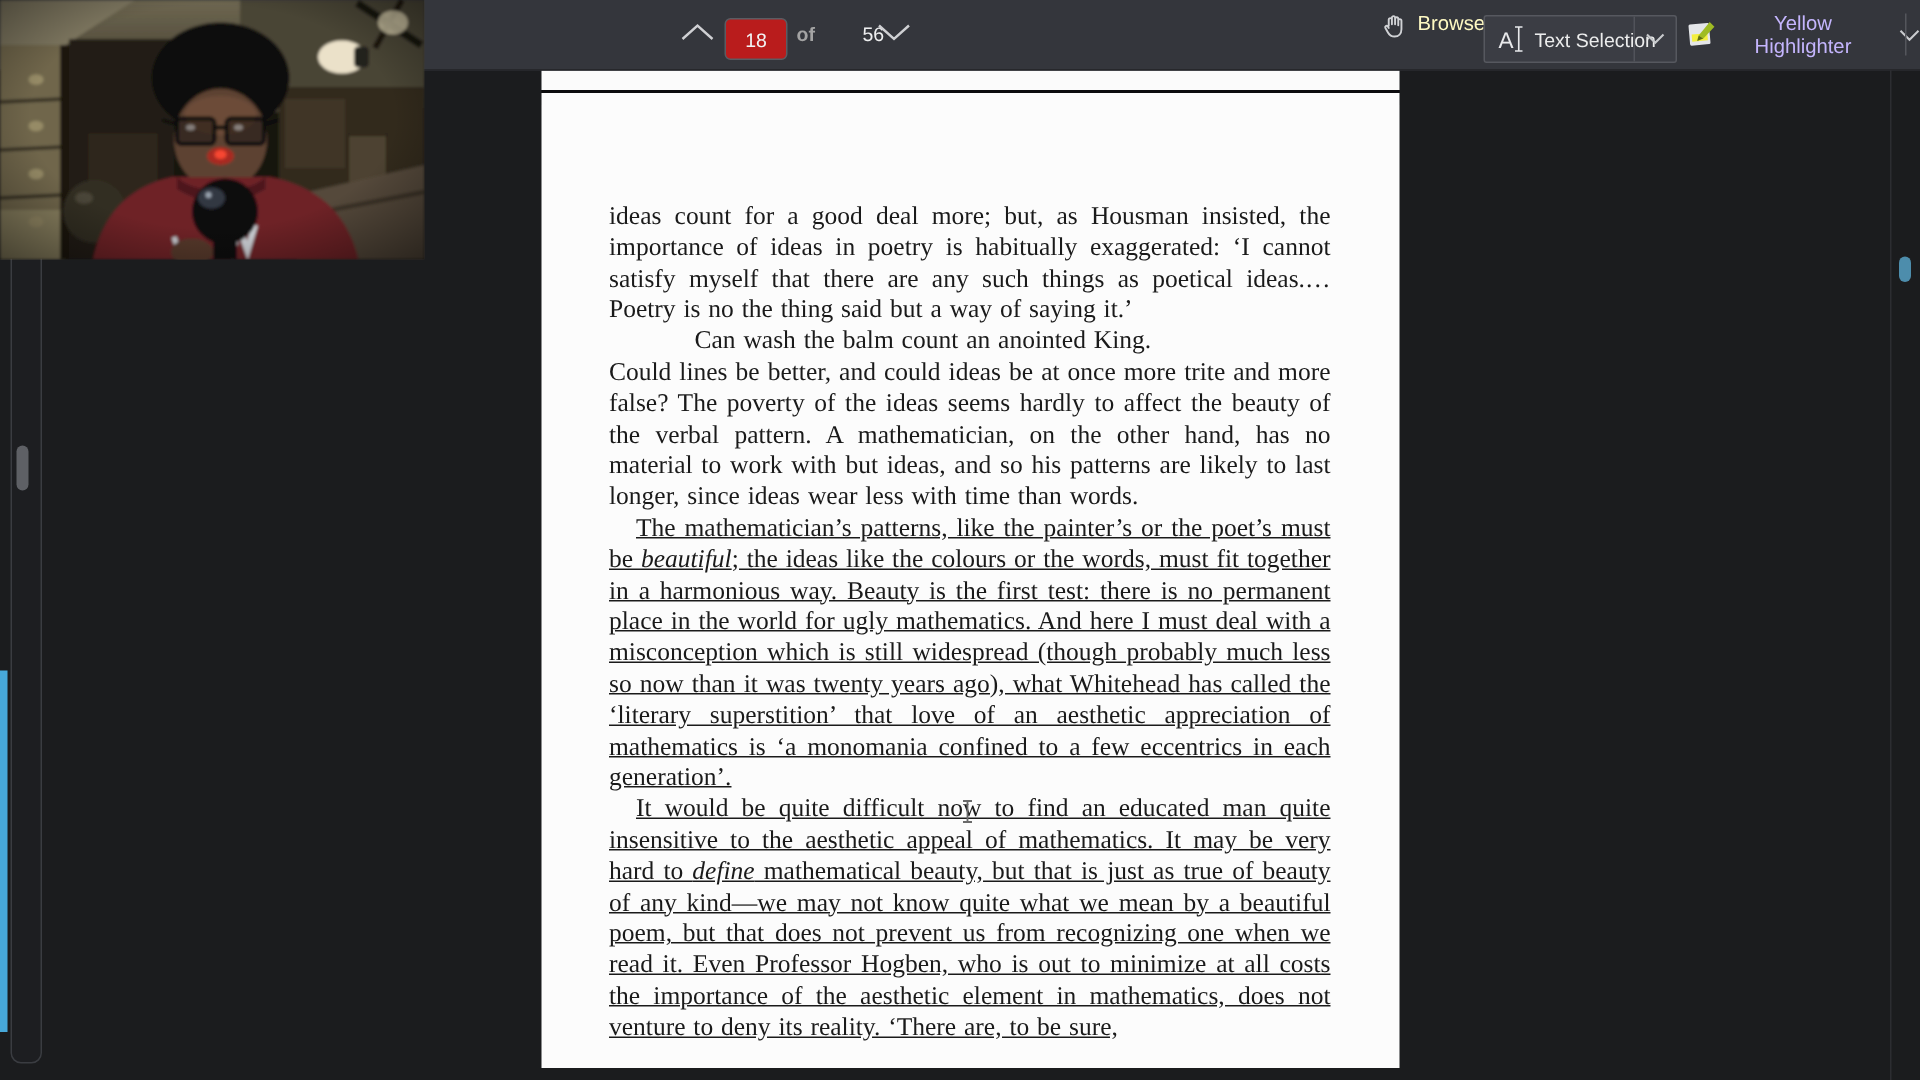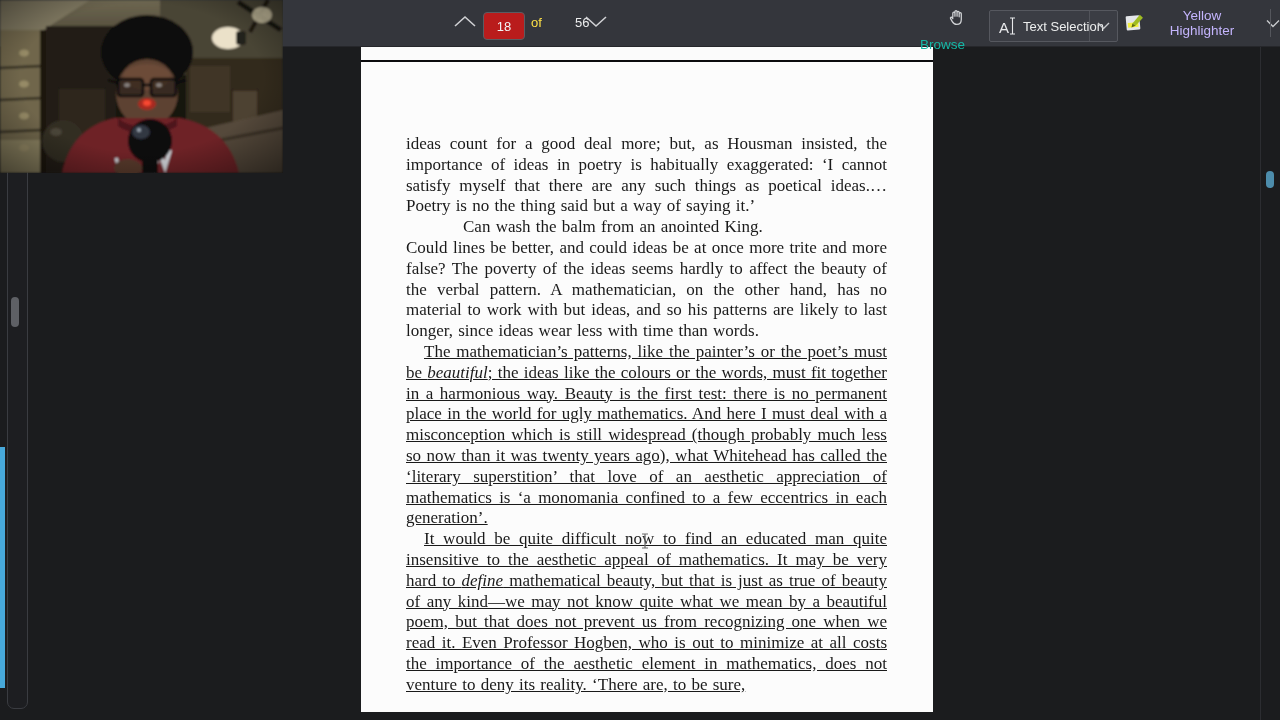--- a/index.html
+++ b/index.html
@@ -19,28 +19,28 @@
     background:transparent; border:none; color:#d3d5d8; cursor:default; padding:0;
   }
   #page-up   { left:446px; top:11px; width:38px; height:24px; }
   #page-down { left:576px; top:11px; width:40px; height:24px; }
   #page-input {
     position:absolute; left:483px; top:12px; width:40px; height:26px;
     background:#b91c1c; border:1px solid #5a5c62; border-radius:4px;
     color:#f2f3f4; text-align:center; font-size:13px; font-family:"Liberation Sans",sans-serif;
     outline:none; padding:0;
   }
-  #of-label   { position:absolute; left:531px; top:0; height:56px; line-height:46px; color:#fde047; font-size:13px; }
+  #of-label   { position:absolute; left:531px; top:0; height:56px; line-height:46px; color:#a3a3a3; font-size:13px;font-weight:bold; }
   #total-pages{ position:absolute; left:575px; top:0; height:46px; line-height:46px; color:#edeeef; font-size:13px; }
 
   #browse-btn {
     position:absolute; left:916px; top:8px; height:30px;
-    display:flex; align-items:flex-end; gap:7px;
-    background:transparent; border:none; color:#14b8a6; font-size:13.5px;
-    font-family:"Liberation Sans",sans-serif; padding:0 4px;flex-direction:column;
+    display:flex; align-items:flex-start; gap:7px;
+    background:transparent; border:none; color:#fef9c3; font-size:13.5px;
+    font-family:"Liberation Sans",sans-serif; padding:0 4px;
   }
   #ts-dropdown {
     position:absolute; left:989px; top:10px; width:129px; height:32px;
     background:#3b3d44; border:1px solid #56585f; border-radius:2px;
     display:flex; align-items:center; padding-left:9px; box-sizing:border-box;
     color:#eceded; font-size:13px;
   }
   #ts-dropdown .dd-chevron {
     position:absolute; right:0; top:0; width:27px; height:100%;
     display:flex; align-items:center; justify-content:center;
@@ -103,21 +103,21 @@
 
 <div id="screen">
 
   <div id="viewport">
     <div id="prev-page"></div>
     <div id="page-gap"></div>
 
     <div id="doc-page">
       <div id="page-text">
           <p class=""><span>ideas count for a good deal more; but, as Housman insisted, the importance of ideas in poetry is habitually exaggerated: ‘I cannot satisfy myself that there are any such things as poetical ideas.… Poetry is no the thing said but a way of saying it.’</span></p>
-          <p class="verse"><span>Can wash the balm from an anointed King.</span></p>
+          <p class="verse"><span>Can wash the balm count an anointed King.</span></p>
           <p class=""><span>Could lines be better, and could ideas be at once more trite and more false? The poverty of the ideas seems hardly to affect the beauty of the verbal pattern. A mathematician, on the other hand, has no material to work with but ideas, and so his patterns are likely to last longer, since ideas wear less with time than words.</span></p>
           <p class=" indent"><span>The mathematician’s patterns, like the painter’s or the poet’s must be </span><i>beautiful</i><span>; the ideas like the colours or the words, must fit together in a harmonious way. Beauty is the first test: there is no permanent place in the world for ugly mathematics. And here I must deal with a misconception which is still widespread (though probably much less so now than it was twenty years ago), what Whitehead has called the ‘literary superstition’ that love of an aesthetic appreciation of mathematics is ‘a monomania confined to a few eccentrics in each generation’.</span></p>
           <p class=" indent"><span>It would be quite difficult now to find an educated man quite insensitive to the aesthetic appeal of mathematics. It may be very hard to </span><i>define</i><span> mathematical beauty, but that is just as true of beauty of any kind—we may not know quite what we mean by a beautiful poem, but that does not prevent us from recognizing one when we read it. Even Professor Hogben, who is out to minimize at all costs the importance of the aesthetic element in mathematics, does not venture to deny its reality. ‘There are, to be sure,</span></p>
         </div>
     </div>
 
     <div id="left-gutter">
     </div>
     <div id="left-thumb"></div>
     <div id="left-accent-bar"></div>

